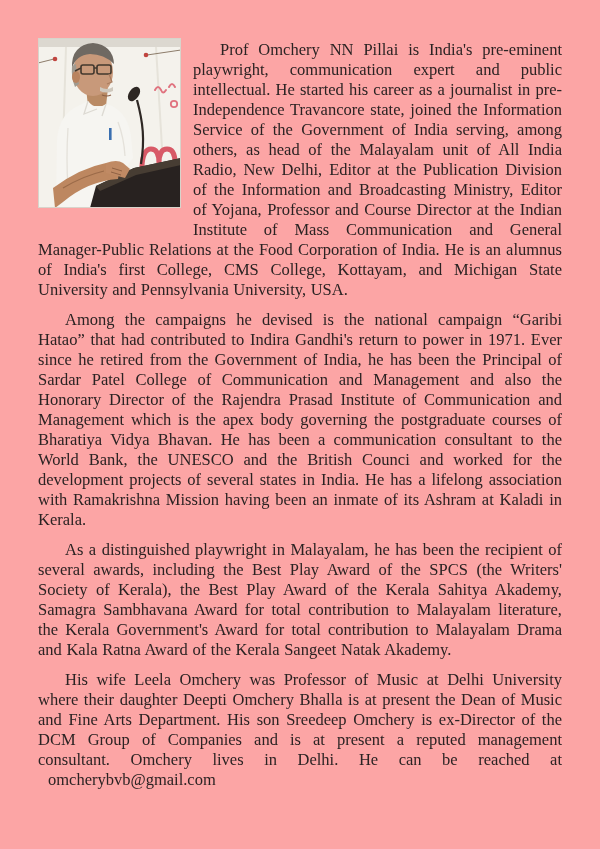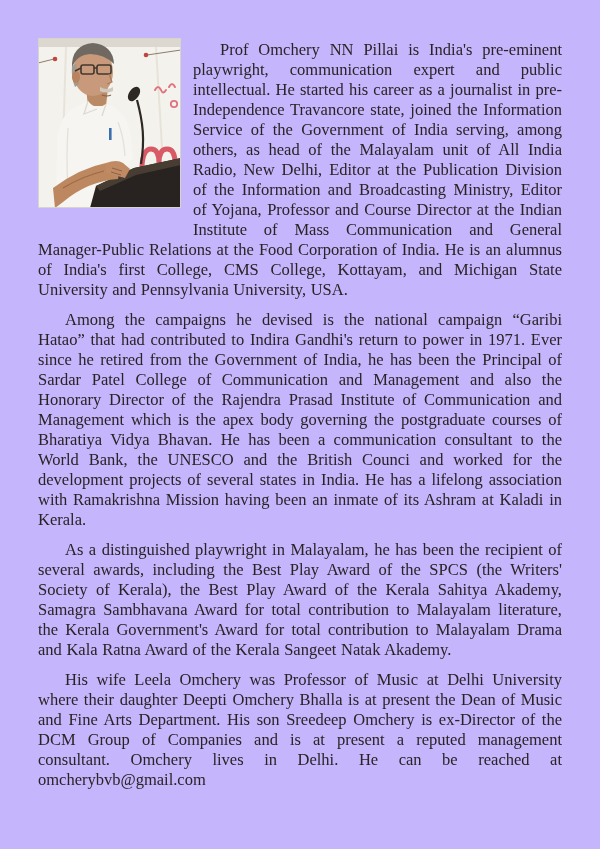--- a/index.html
+++ b/index.html
@@ -6,21 +6,21 @@
     margin: 0;
     padding: 0;
     background: #ffffff;
   }
   .page {
     position: relative;
     width: 600px;
     height: 849px;
     box-sizing: border-box;
     padding: 40px 38px 16px 38px;
-    background: #c4b5fd;
+    background: #fca5a5;
     overflow: hidden;
   }
   .photo {
     float: left;
     width: 143px;
     height: 170px;
     margin: -2px 12px 31px 0;
     padding: 0;
   }
   .photo svg {
@@ -33,20 +33,21 @@
     font-size: 16.5px;
     line-height: 20px;
     color: #2b2323;
     text-align: justify;
     text-indent: 27px;
     margin: 0 0 10px 0;
     word-spacing: 0.5px;
   }
   .email {
     white-space: nowrap;
+    margin-left: 10px;
   }
 </style>
 </head>
 <body>
 
 <div class="page">
 
   <figure class="photo">
     <svg viewBox="0 0 143 170" aria-hidden="true">
 

